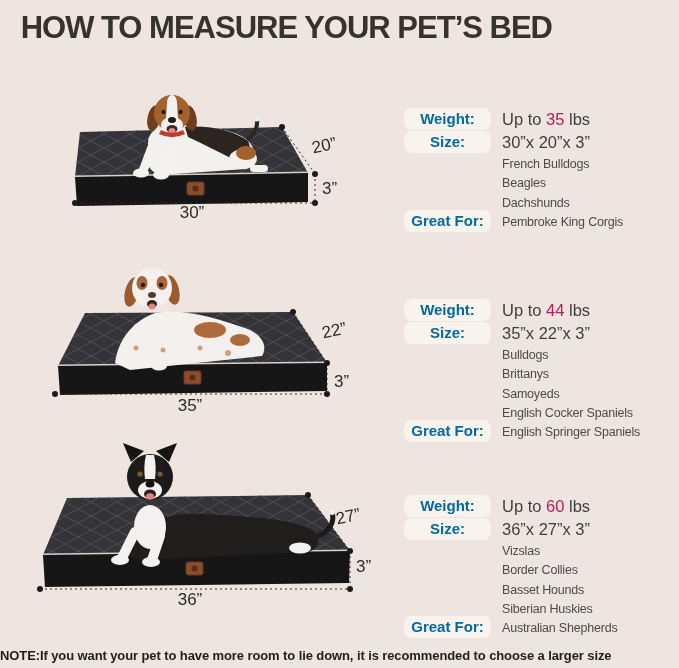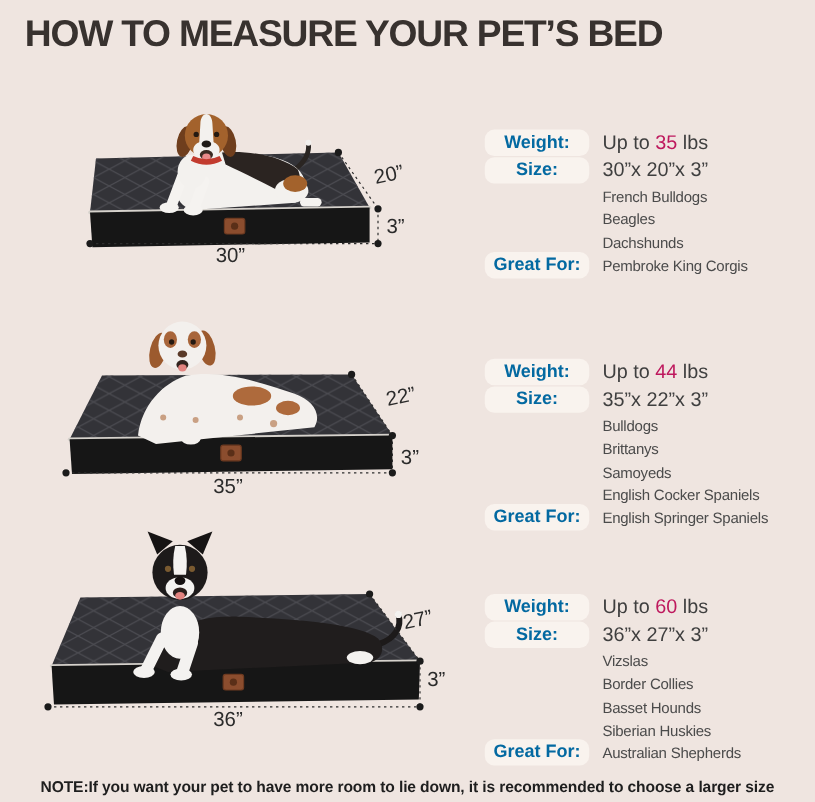--- a/index.html
+++ b/index.html
@@ -36,21 +36,21 @@
     text-align:center;font-weight:bold;font-size:15px;color:#0369a1;
     padding:2px 0 3px;
   }
   .val{margin-left:11px;font-size:16.5px;color:#3F3F3F;white-space:nowrap;padding-top:1px;}
   .accent{color:#be185d;}
   ul.breeds{list-style:none;margin:1px 0 0 0;padding:0 0 0 11px;
     font-size:12.5px;letter-spacing:-0.2px;color:#4B4B4B;}
   ul.breeds li{line-height:19.3px;white-space:nowrap;}
   .note{
     position:absolute;top:648px;left:0;width:679px;margin:0;
-    text-align:center;font-size:13px;font-weight:bold;color:#1E1E1E;
+    font-size:13px;font-weight:bold;color:#1E1E1E;
     letter-spacing:-0.1px;
   }
 </style>
 </head>
 <body>
 
 <div>
 
   <h1 class="page-title">HOW TO MEASURE YOUR PET’S BED</h1>
 

